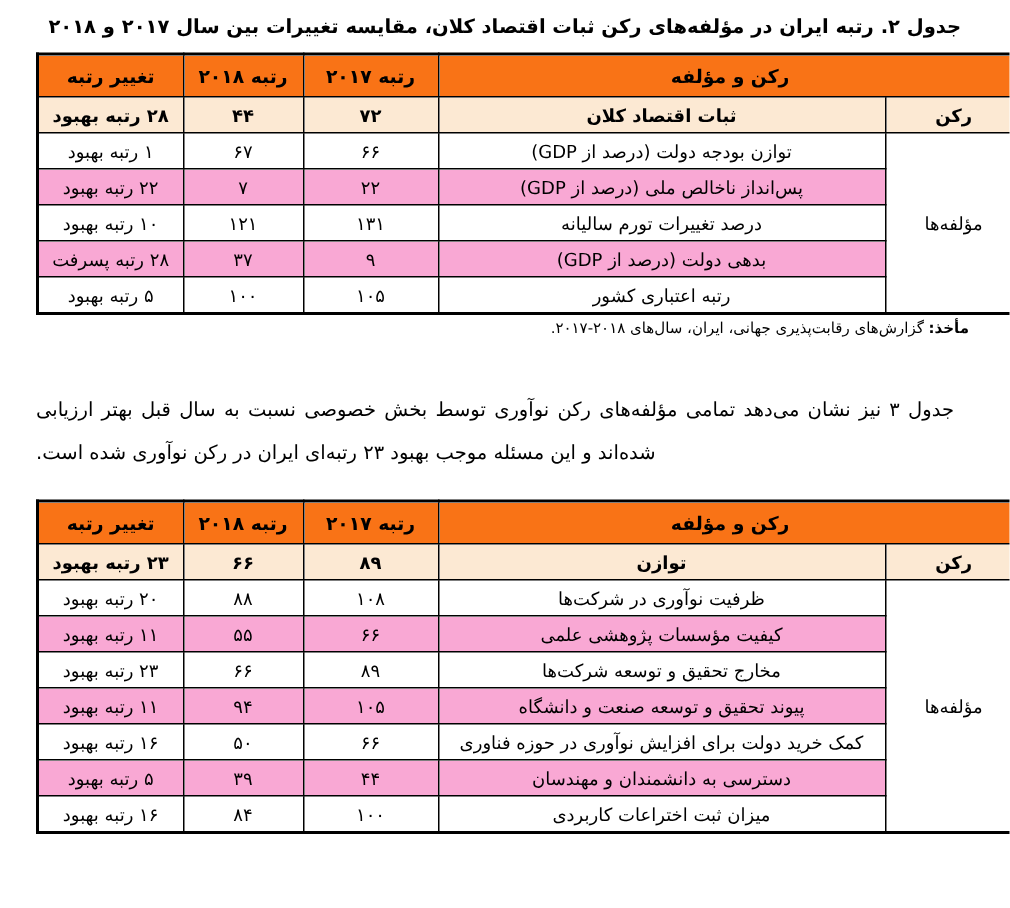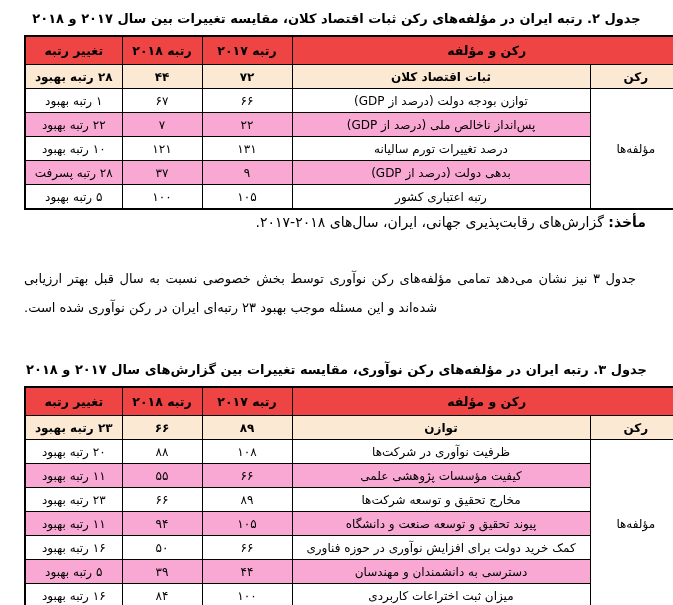--- a/index.html
+++ b/index.html
@@ -16,27 +16,27 @@
   .tbl-title.second{padding-top:24px;}
   table.rank-table{
     direction:rtl;border-collapse:collapse;table-layout:fixed;
     width:657px;border:2px solid #000;
   }
   table.rank-table td{
     border:1px solid #000;font-size:12px;text-align:center;
     vertical-align:middle;height:23px;padding:0 5px;
     overflow:hidden;white-space:nowrap;
   }
-  tr.hdr td{background:#ef4444;font-weight:bold;height:27px;font-size:12.5px;}
+  tr.hdr td{background:#f97316;font-weight:bold;height:27px;font-size:12.5px;}
   tr.pillar td{background:#FCE9D3;font-weight:bold;}
   tr.alt td{background:#f9a8d4;}
   td.name{text-align:right;margin-top:36px;}
   td.molafeha{background:#ffffff;font-weight:normal;}
   .source{
-    direction:rtl;text-align:right;font-size:14px;padding:4px 3px 0 0;
+    direction:rtl;text-align:right;font-size:10px;padding:4px 3px 0 0;
   }
   .source .b{font-weight:bold;}
   .para{
     direction:rtl;text-align:justify;text-align-last:left;
     text-indent:13px;font-size:13px;line-height:29px;
     margin:34px 0 16px 0;
   }
 </style>
 </head>
 <body>
@@ -103,21 +103,20 @@
       </tbody>
   </table>
 
   <div class="source">
     <span class="b">مأخذ:</span>
     <span>گزارش‌های رقابت‌پذیری جهانی، ایران، سال‌های ۲۰۱۸-۲۰۱۷.</span>
   </div>
 
   <p class="para">جدول ۳ نیز نشان می‌دهد تمامی مؤلفه‌های رکن نوآوری توسط بخش خصوصی نسبت به سال قبل بهتر ارزیابی شده‌اند و این مسئله موجب بهبود ۲۳ رتبه‌ای ایران در رکن نوآوری شده است.</p>
 
-  <div class="tbl-title second">جدول ۳. رتبه ایران در مؤلفه‌های رکن نوآوری، مقایسه تغییرات بین گزارش‌های سال ۲۰۱۷ و ۲۰۱۸</div>
 
   <table class="rank-table">
     <colgroup>
       <col style="width:92px">
         <col style="width:298px">
         <col style="width:90px">
         <col style="width:80px">
         <col style="width:97px">
     </colgroup>
     <thead>

